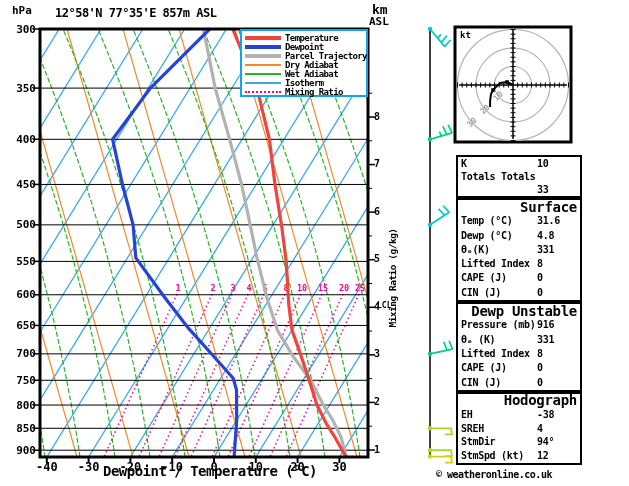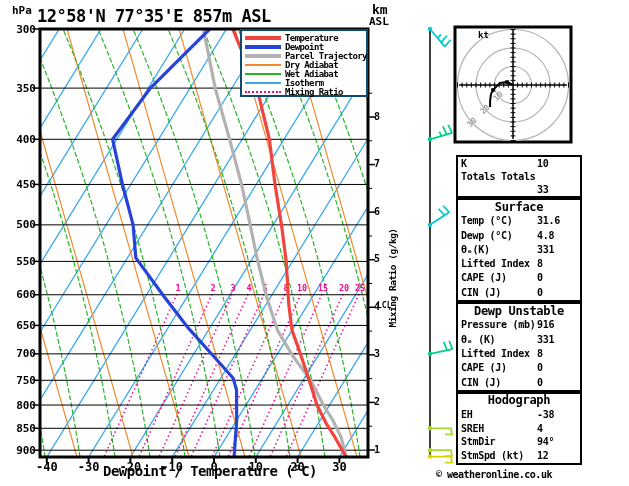--- a/index.html
+++ b/index.html
@@ -1,40 +1,40 @@
 <!DOCTYPE html>
 <html><head>
 <meta charset="utf-8">
 <style>
   html,body{margin:0;padding:0;background:#fff}
   .canvas{position:relative;width:629px;height:486px;background:#fff;overflow:hidden;
     font-family:"DejaVu Sans Mono",monospace;font-weight:bold;color:#000}
   svg{position:absolute;left:0;top:0}
   .abs{position:absolute;white-space:nowrap}
   #hpa{left:12px;top:4px;font-size:11px}
-  #title{left:37px;top:6px;font-size:17px;letter-spacing:-0.5px}
+  #title{left:55px;top:6px;font-size:12px;letter-spacing:-0.5px}
   #km{left:372px;top:2px;font-size:13px}
   #asl{left:369px;top:15px;font-size:11px}
   #date{left:404px;top:6px;font-size:13px;letter-spacing:-0.5px}
-  #kt{left:478px;top:30px;font-size:9px}
+  #kt{left:460px;top:30px;font-size:9px}
   #xlabel{left:20px;top:463px;width:380px;text-align:center;font-size:14px;letter-spacing:-0.5px}
   #mixlabel{left:392px;top:278px;transform:translate(-50%,-50%) rotate(-90deg);font-size:9.5px;letter-spacing:-0.5px}
   #lcl{left:377px;top:301px;font-size:8px}
   #watermark{left:436px;top:469px;font-size:10px;letter-spacing:-0.5px}
   .plabel{position:absolute;left:8px;width:28px;text-align:right;font-size:11px;white-space:nowrap}
   .xtick{position:absolute;width:40px;text-align:center;top:460px;font-size:12px;white-space:nowrap}
   .kmlabel{position:absolute;left:374px;font-size:10px;white-space:nowrap}
   .legend{position:absolute;left:240px;top:29px;width:128px;height:68px;background:#fff;
-    border:2px solid #0c4a6e;box-sizing:border-box;padding:2px 0 0 3px}
+    border:2px solid #0ea5e9;box-sizing:border-box;padding:2px 0 0 3px}
   .lrow{display:flex;align-items:center;height:9.1px}
   .ls{width:36px;flex:none;margin-right:4px}
   .ltext{font-size:9px;letter-spacing:-0.6px;white-space:nowrap}
   .tbox{position:absolute;left:456px;width:126px;border:2px solid #000;box-sizing:border-box;
     background:#fff;padding:0 3px;overflow:hidden}
-  .thead{text-align:center;font-size:12px;letter-spacing:-0.3px;white-space:nowrap}
+  .thead{text-align:right;font-size:14px;letter-spacing:-0.3px;white-space:nowrap}
   .trow{display:flex;font-size:10px;letter-spacing:-0.3px}
   .tlabel{white-space:nowrap}
   .tval{margin-left:auto;min-width:40px;text-align:left;white-space:nowrap}
 </style>
 </head>
 <body>
 
 <div class="canvas">
   <svg id="plot-svg" width="629" height="486">
       <defs>

